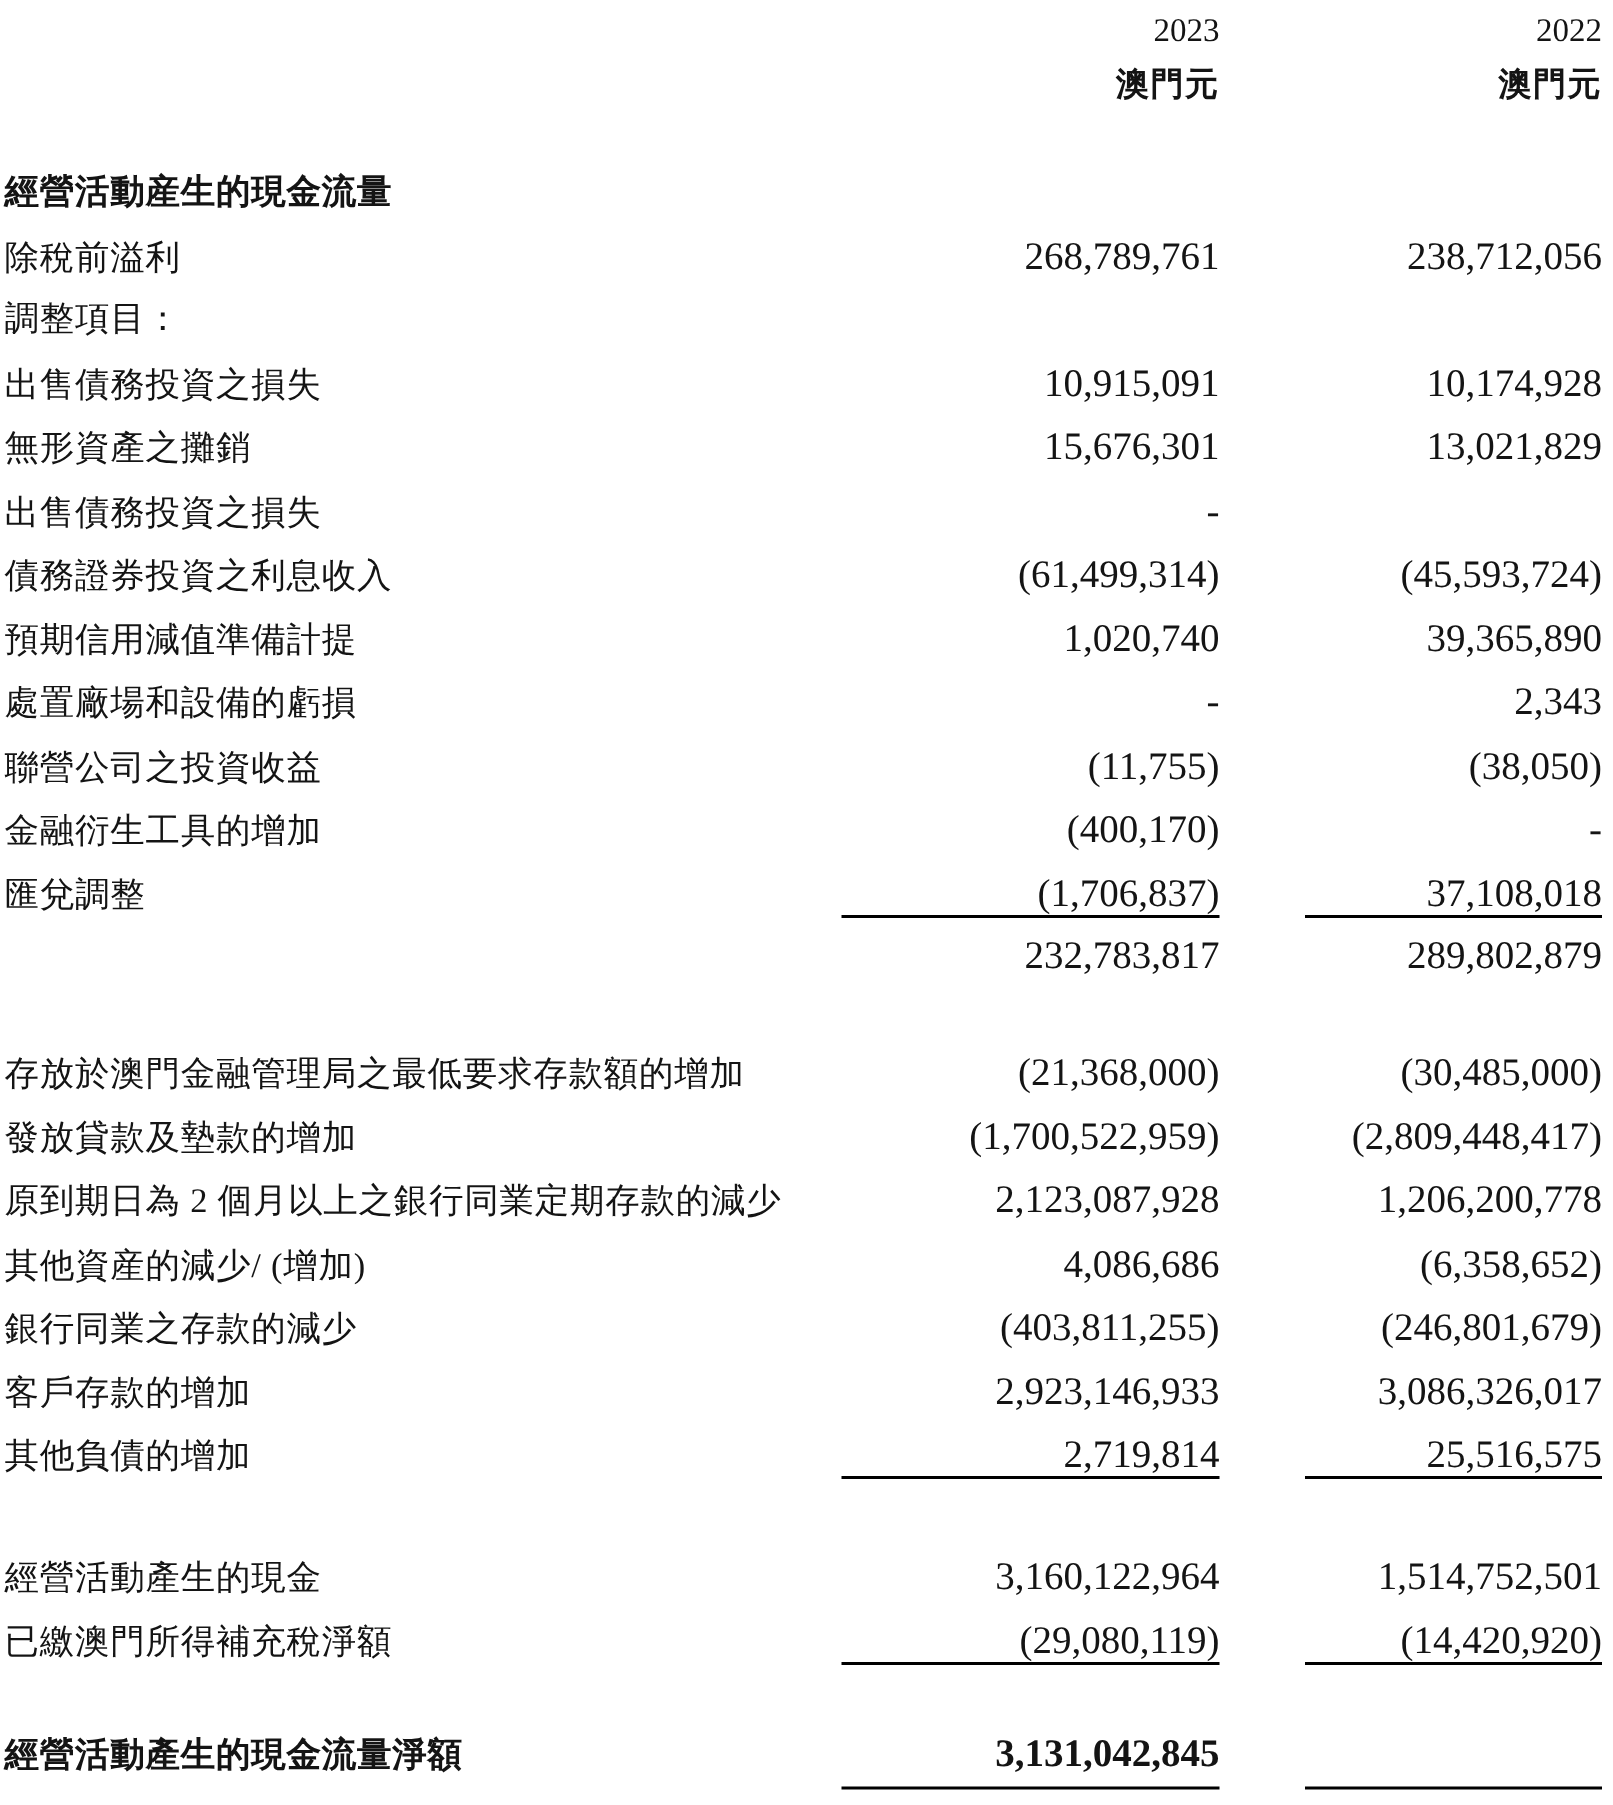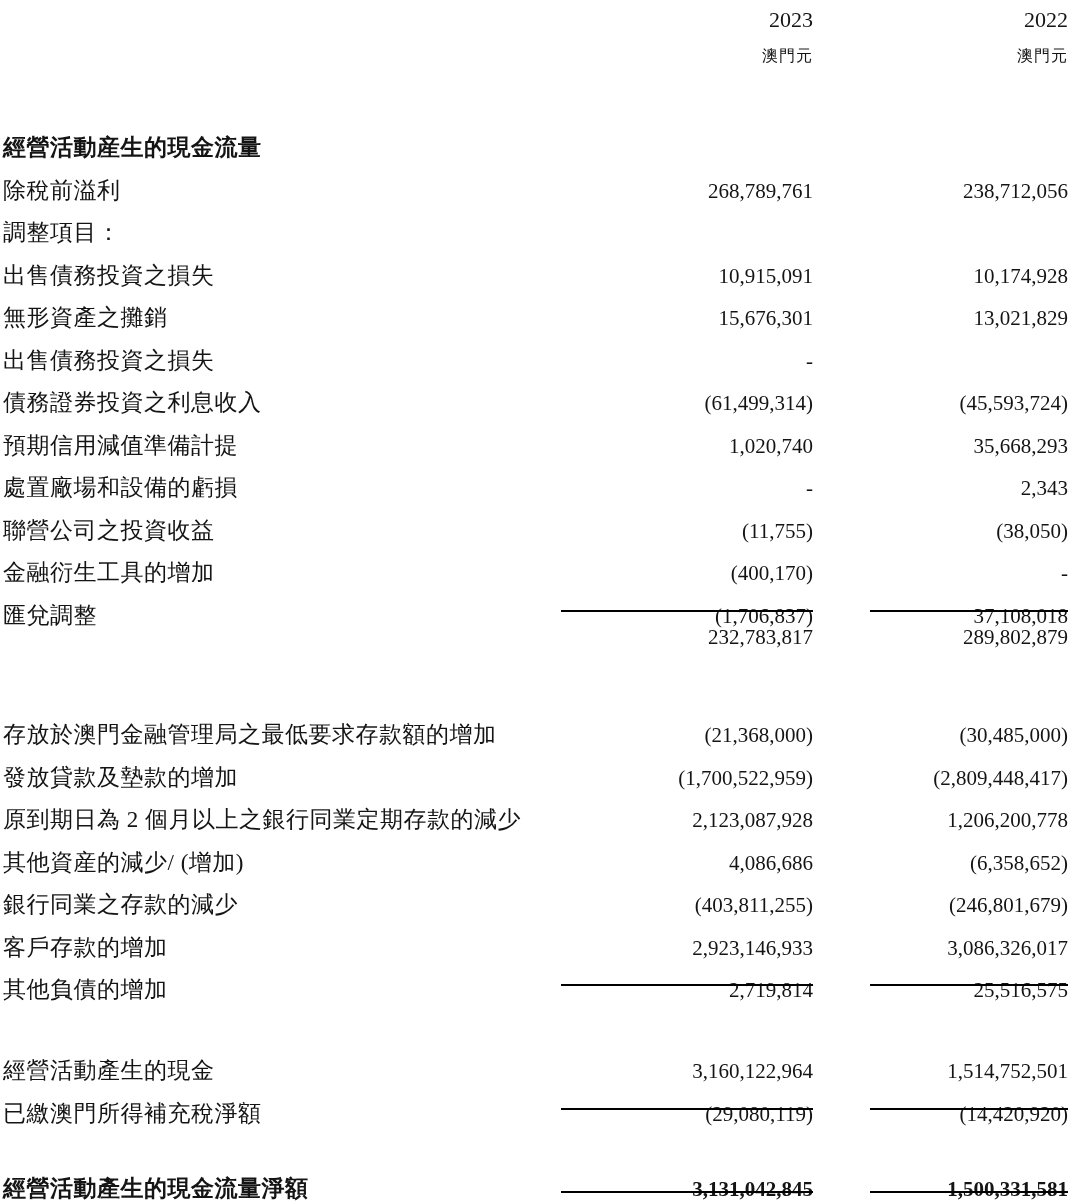--- a/index.html
+++ b/index.html
@@ -26,37 +26,36 @@
     line-height: 28px;
     height: 28px;
     margin-bottom: 14.5px;
   }
   .row.tight { margin-bottom: 0; }
   .row.subtotal { margin-top: 10px; }
   .lbl {
     font-size: 23px;
     letter-spacing: 0.5px;
     white-space: nowrap;
-    margin-top: 20px;
   }
   .num {
-    font-size: 21px;
+    font-size: 26px;
     text-align: right;
     white-space: nowrap;
   }
   .bold .lbl, .bold .num { font-weight: 700; }
   .hdr-year, .hdr-cur {
     display: grid;
     grid-template-columns: 558px 252px 57px 198px;
     line-height: 28px;
   }
   .hdr-year { height: 36px; }
   .hdr-cur { height: 32px; }
   .hdr-year .num { font-size: 22px; }
-  .hdr-cur .num { font-size: 16px; letter-spacing: 1px; }
+  .hdr-cur .num { font-size: 22px; letter-spacing: 1px; font-weight: bold; }
   .rulerow {
     display: grid;
     grid-template-columns: 558px 252px 57px 198px;
     height: 3px;
   }
   .rule {
     border-top: 2px solid #000;
     height: 0;
   }
   .spacer40 { height: 40px; }
@@ -131,21 +130,21 @@
     <div class="lbl">債務證券投資之利息收入</div>
     <div class="num">(61,499,314)</div>
     <div></div>
     <div class="num">(45,593,724)</div>
   </div>
 
   <div class="row">
     <div class="lbl">預期信用減值準備計提</div>
     <div class="num">1,020,740</div>
     <div></div>
-    <div class="num">35,668,293</div>
+    <div class="num">39,365,890</div>
   </div>
 
   <div class="row">
     <div class="lbl">處置廠場和設備的虧損</div>
     <div class="num">-</div>
     <div></div>
     <div class="num">2,343</div>
   </div>
 
   <div class="row">
@@ -263,21 +262,20 @@
     <div></div>
     <div class="rule"></div>
   </div>
 
   <div class="spacer44"></div>
 
   <div class="row bold tight">
     <div class="lbl">經營活動產生的現金流量淨額</div>
     <div class="num">3,131,042,845</div>
     <div></div>
-    <div class="num">1,500,331,581</div>
   </div>
 
   <div class="rulerow rule-final">
     <div></div>
     <div class="rule"></div>
     <div></div>
     <div class="rule"></div>
   </div>
 
 </div>

